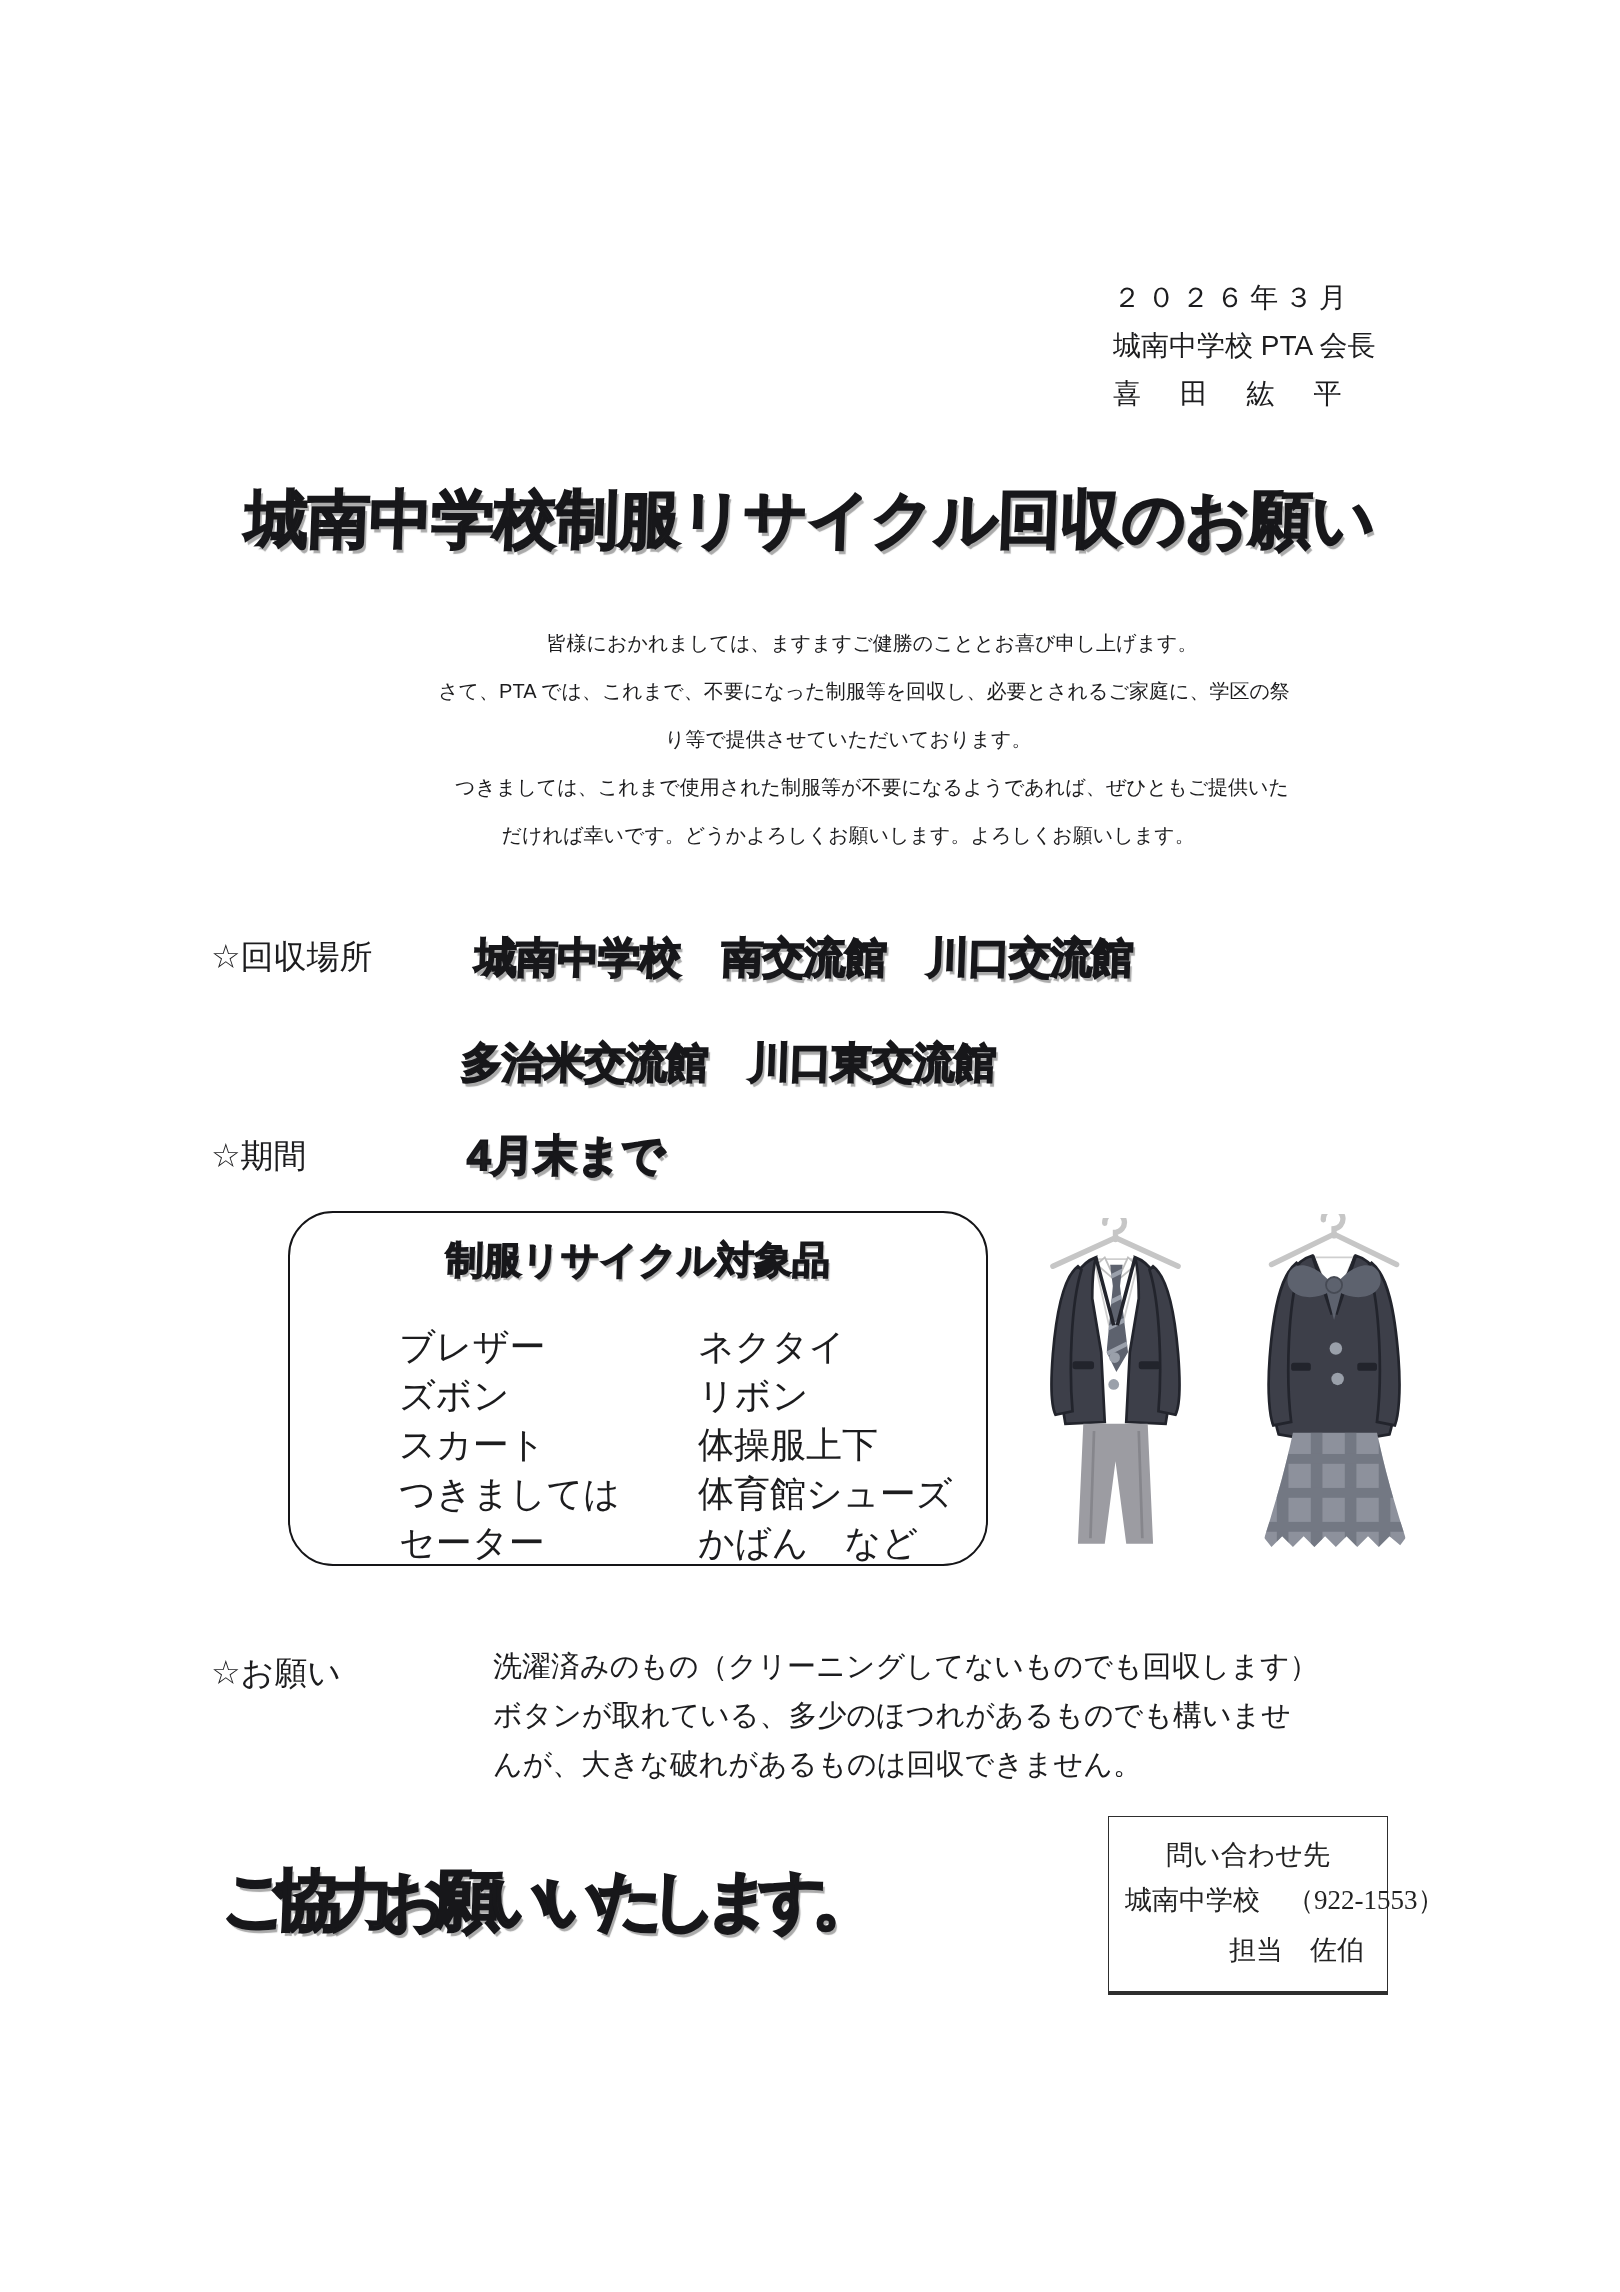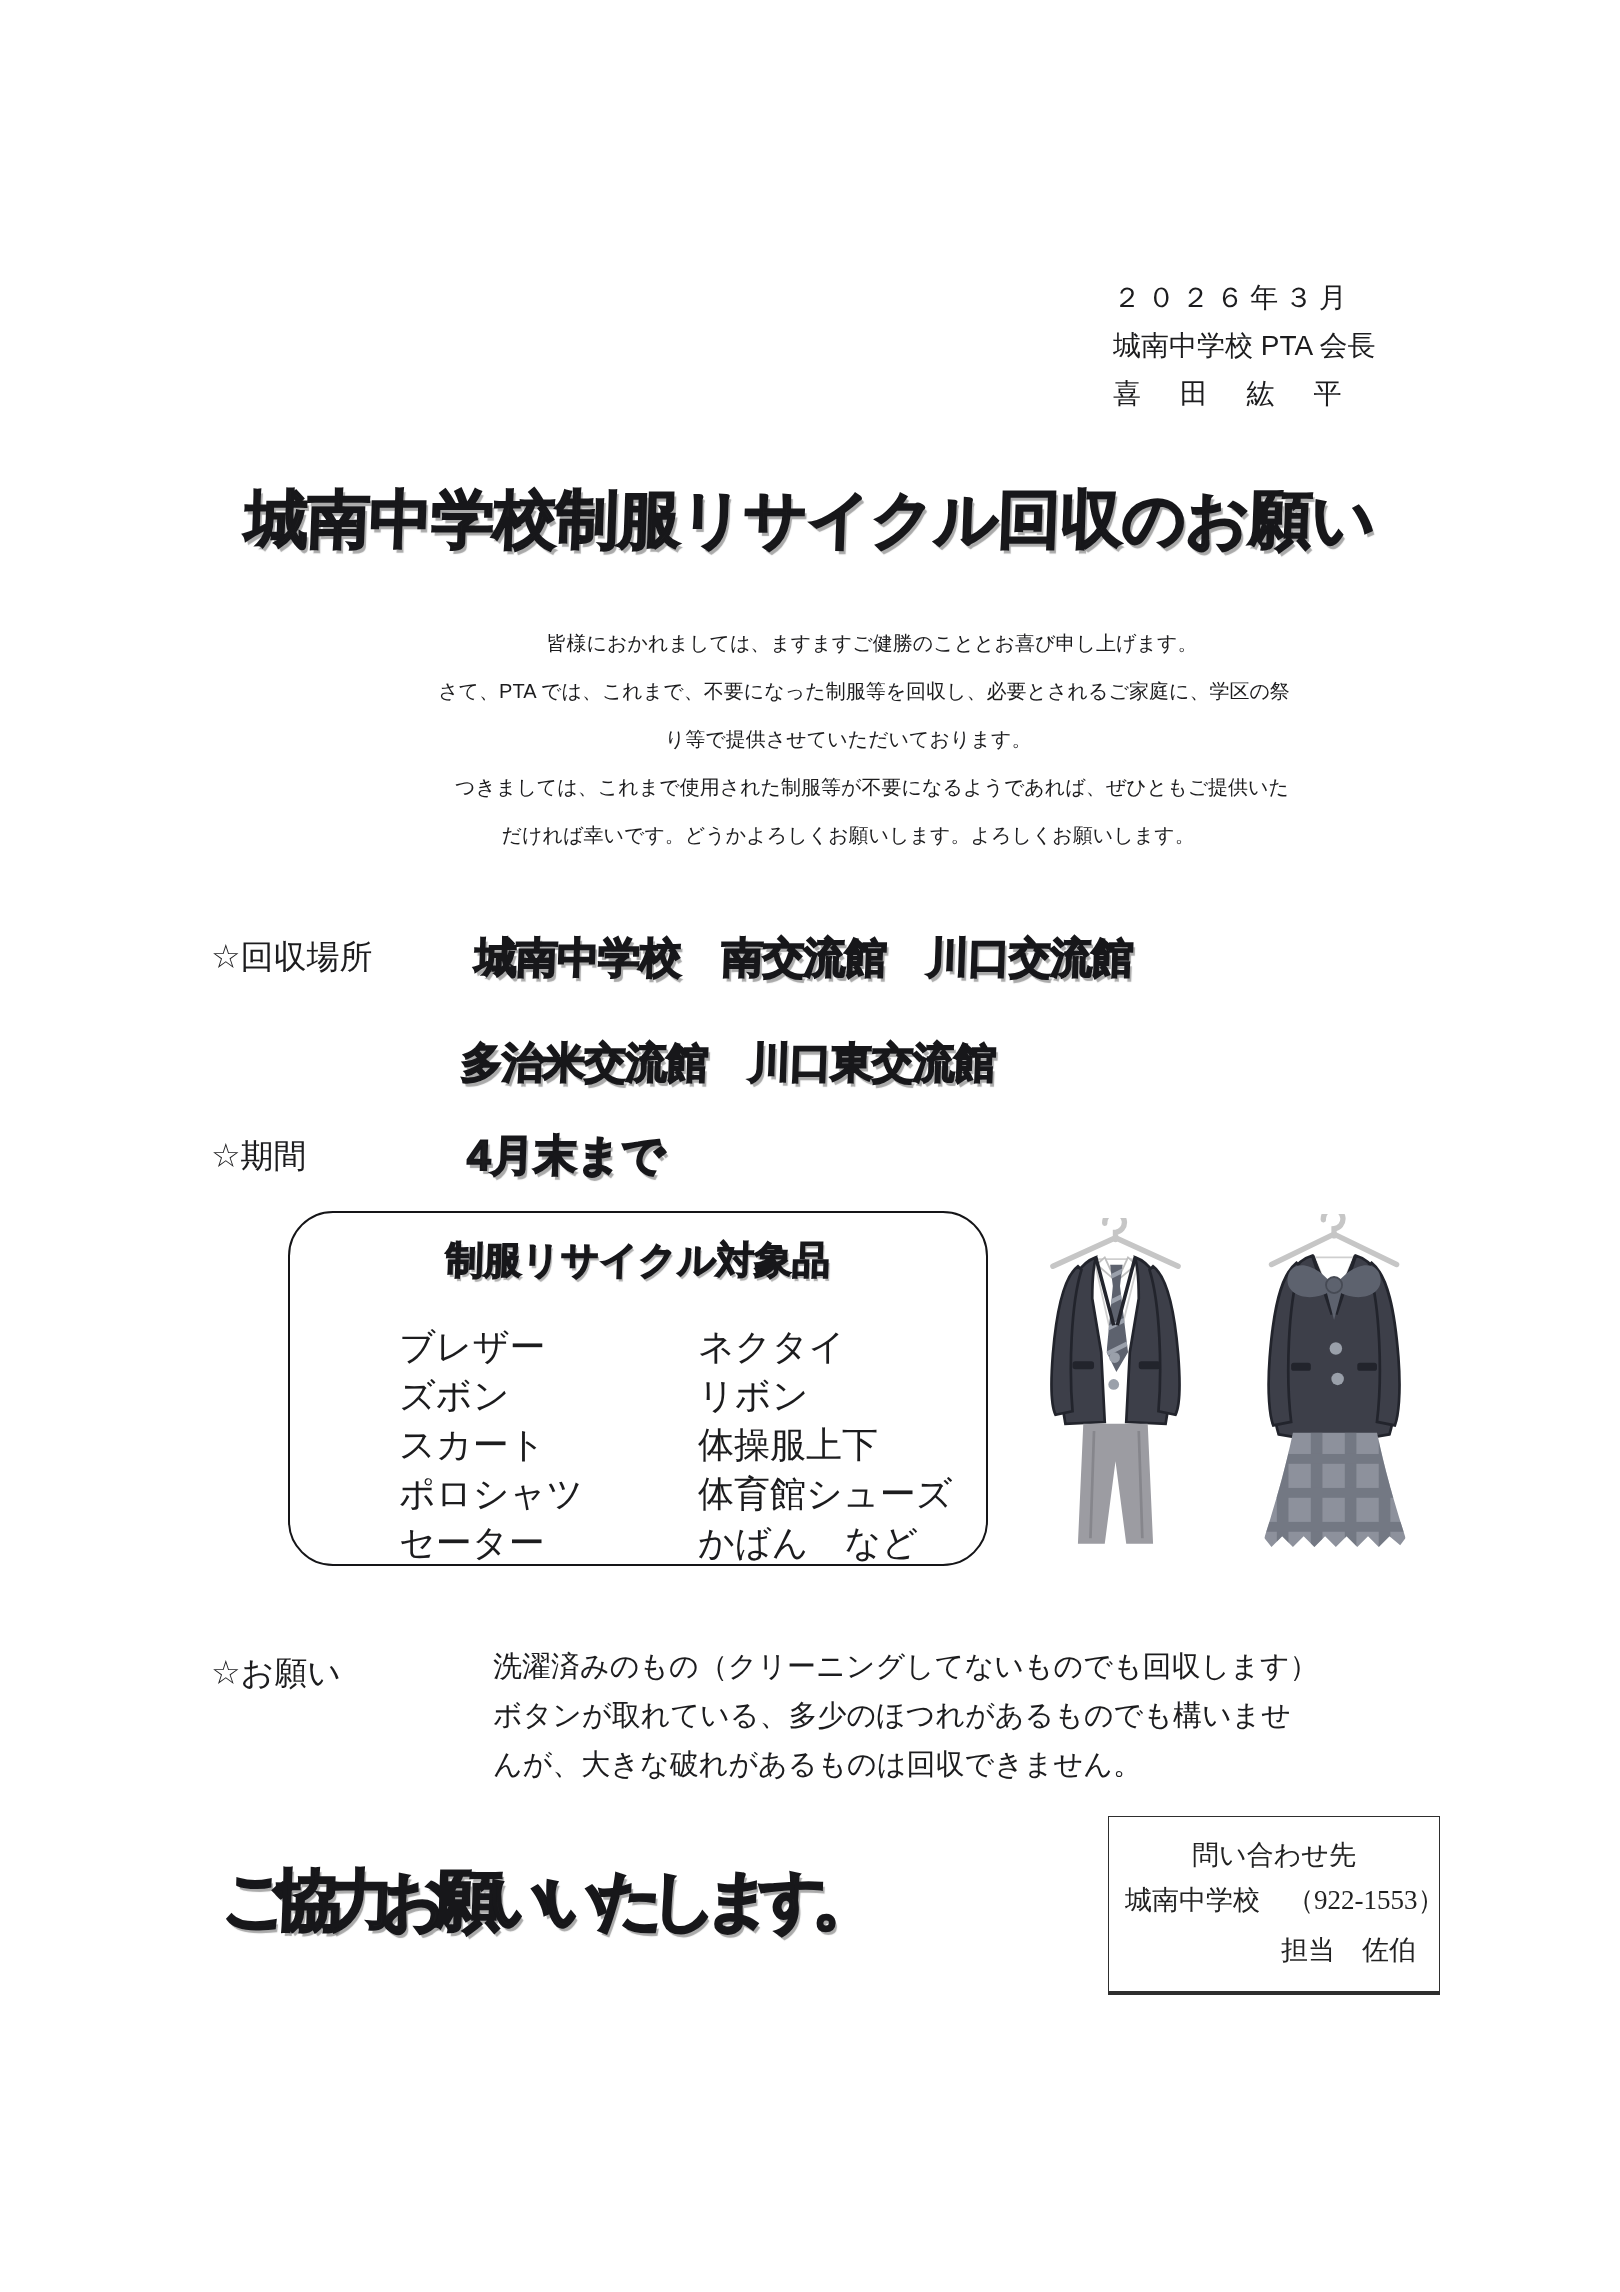--- a/index.html
+++ b/index.html
@@ -53,21 +53,21 @@
   
   .request-lines{position:absolute;left:493px;top:1644px;font-size:29px;line-height:49px;font-family:Liberation Mono, monospace;}
   .request-lines p{margin:0;white-space:nowrap;}
   
   .closing{
     position:absolute;left:222px;top:1856px;font-size:66px;letter-spacing:-13.4px;margin:0;
     -webkit-text-stroke:2.3px #17171a;
   }
   
   .contact-box{
-    position:absolute;left:1108px;top:1816px;width:332px;height:179px;
+    position:absolute;left:1108px;top:1816px;width:280px;height:179px;
     border:1.8px solid #2e2e2e;border-bottom-width:4.5px;box-sizing:border-box;
     font-family:"Liberation Serif","DejaVu Serif",serif;font-size:27px;color:#222;
   }
   .contact-title{text-align:center;margin-top:19.7px;}
   .contact-line1{margin:9px 0 0 16px;white-space:nowrap;}
   .contact-line2{text-align:right;margin:14.3px 23px 0 0;}
   
   .boy-uniform{position:absolute;left:1026px;top:1218px;}
   .girl-uniform{position:absolute;left:1225px;top:1214px;}
 </style>
@@ -101,21 +101,21 @@
 
   <div class="recycle-box">
     <div class="box-title">制服リサイクル対象品</div>
     <div class="items-grid">
       <span>ブレザー</span>
       <span>ネクタイ</span>
       <span>ズボン</span>
       <span>リボン</span>
       <span>スカート</span>
       <span>体操服上下</span>
-      <span>ポロシャツ</span>
+      <span>つきましては</span>
       <span>体育館シューズ</span>
       <span>セーター</span>
       <span>かばん　など</span>
     </div>
   </div>
 
   <svg class="boy-uniform" width="179" height="340" viewBox="0 0 200 380">
     <g fill="none" stroke-linecap="round">
       <path d="M100,24 V16 A11,11 0 1 0 88,6" stroke-width="6" stroke="#c6c6c6"></path>
       <path d="M100,22 L30,54 M100,22 L170,54" stroke-width="6" stroke="#c6c6c6"></path>

